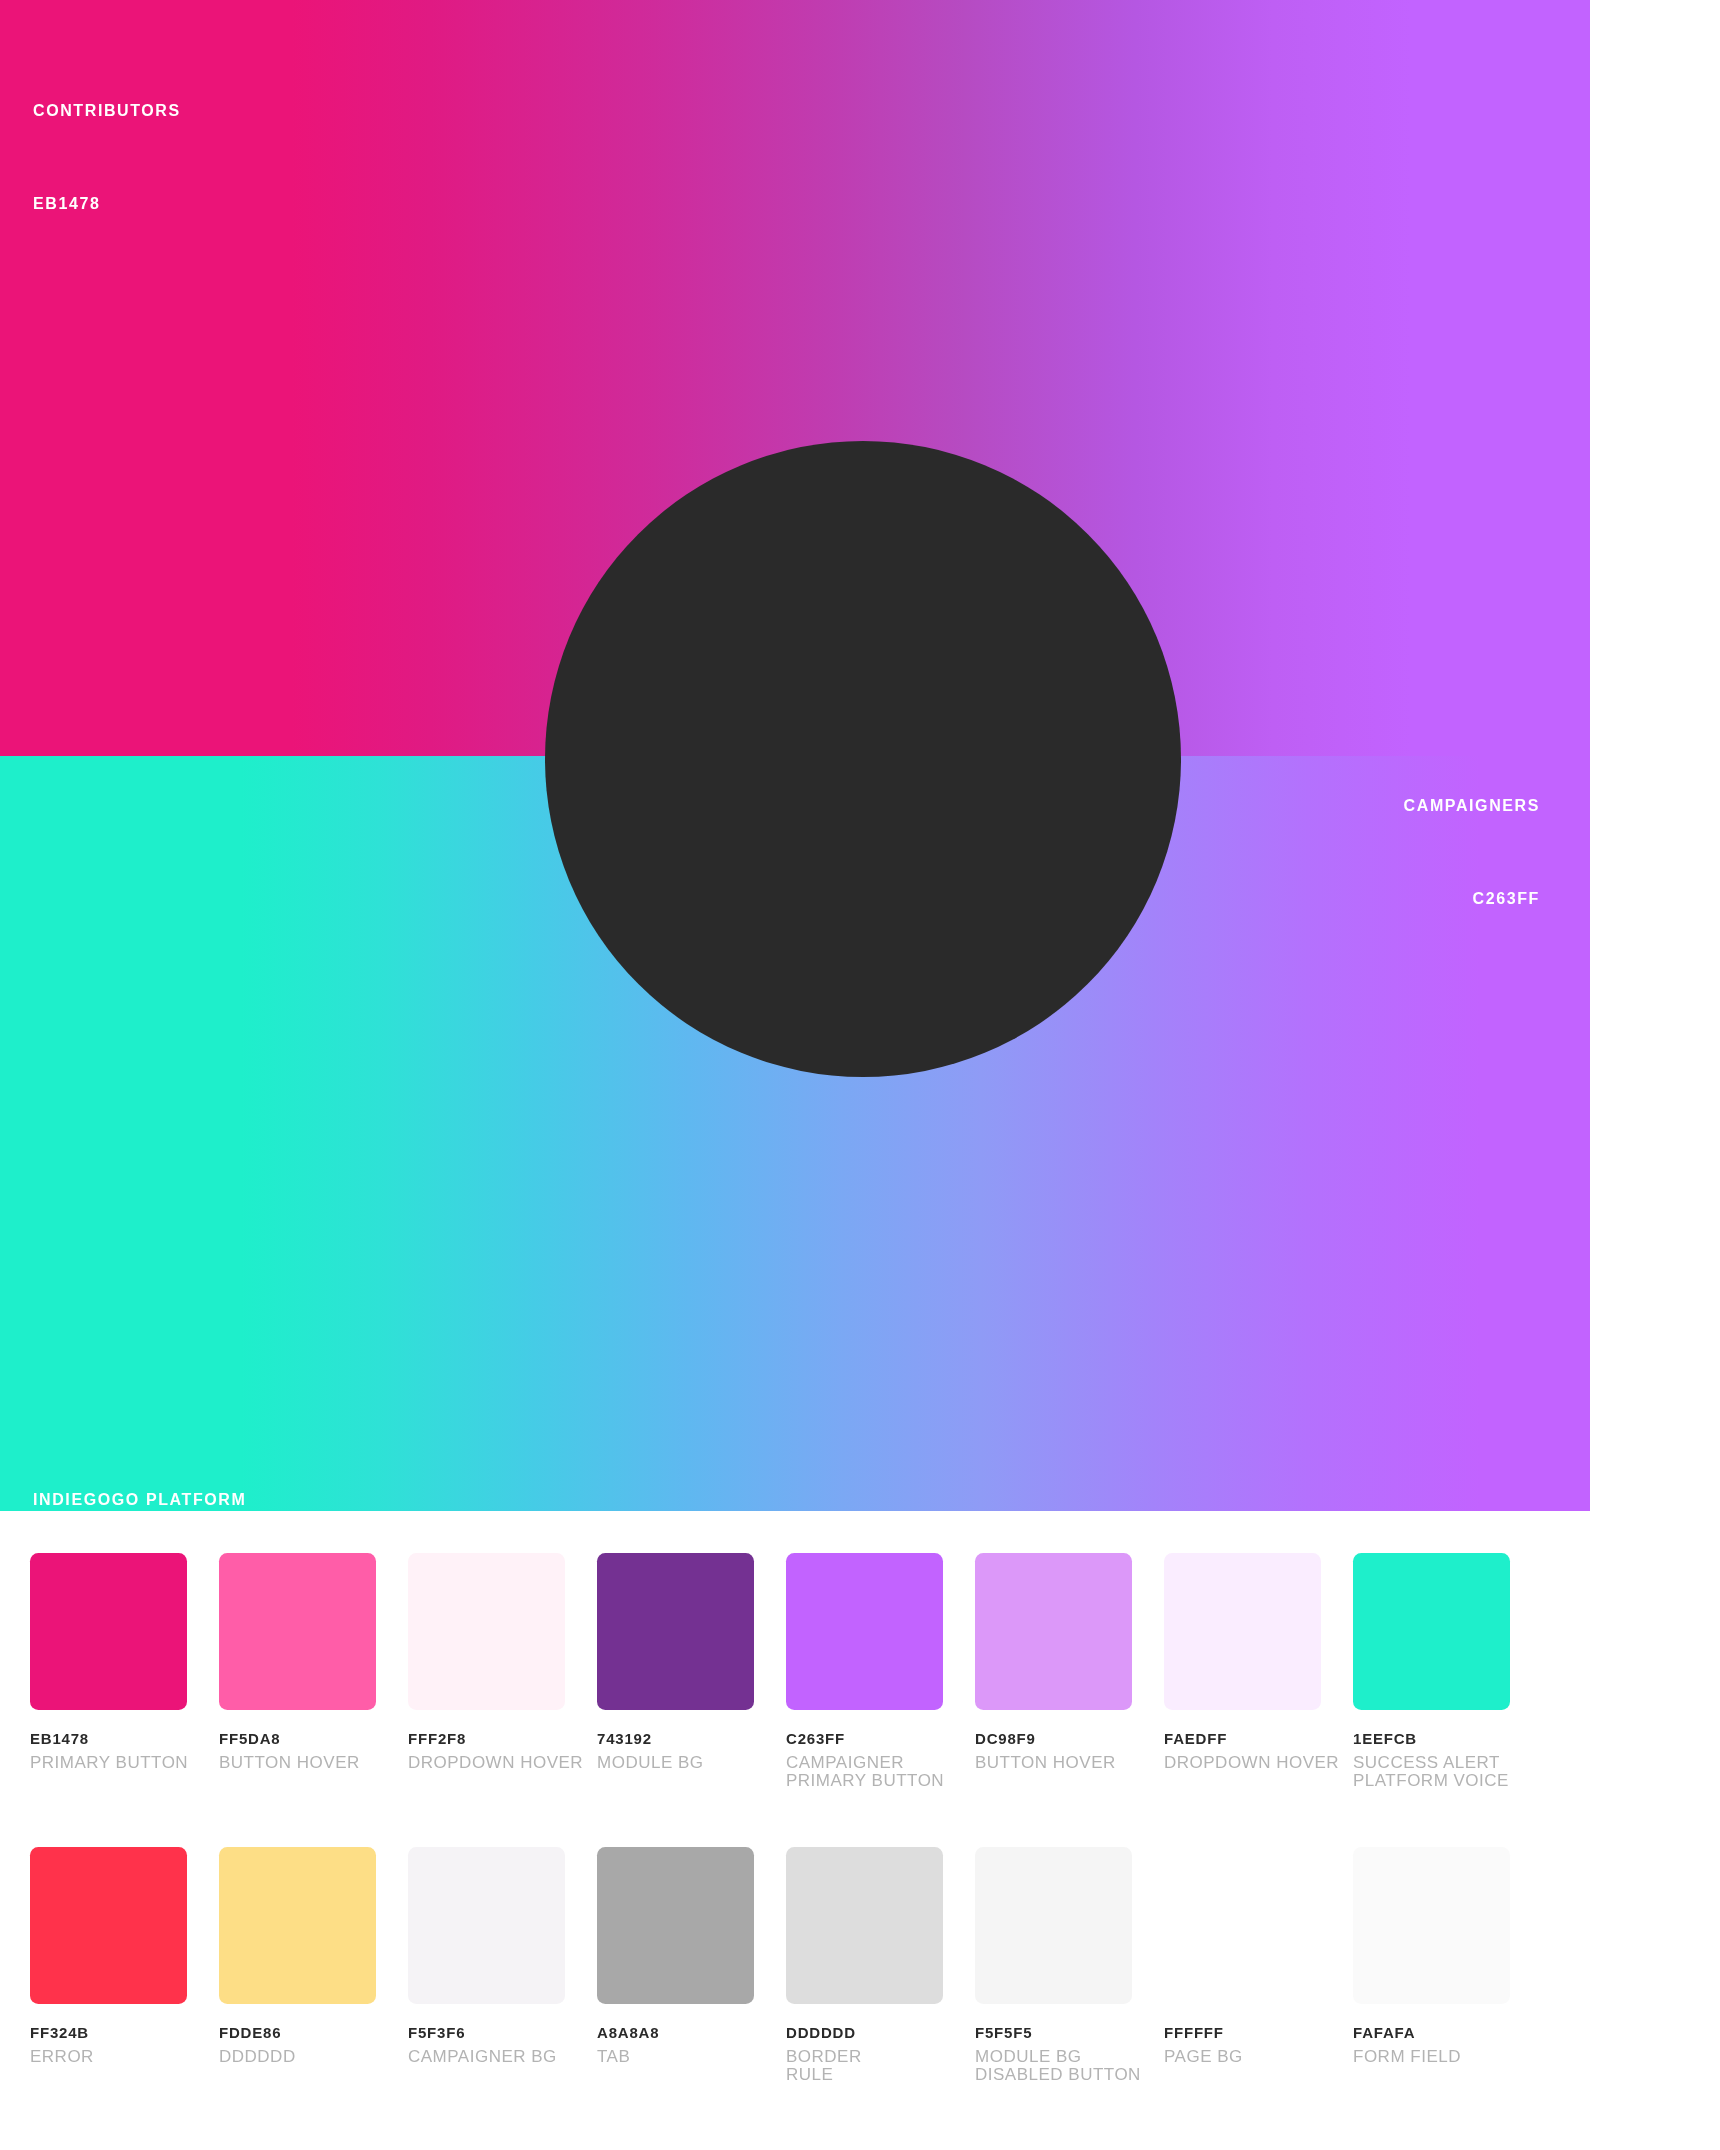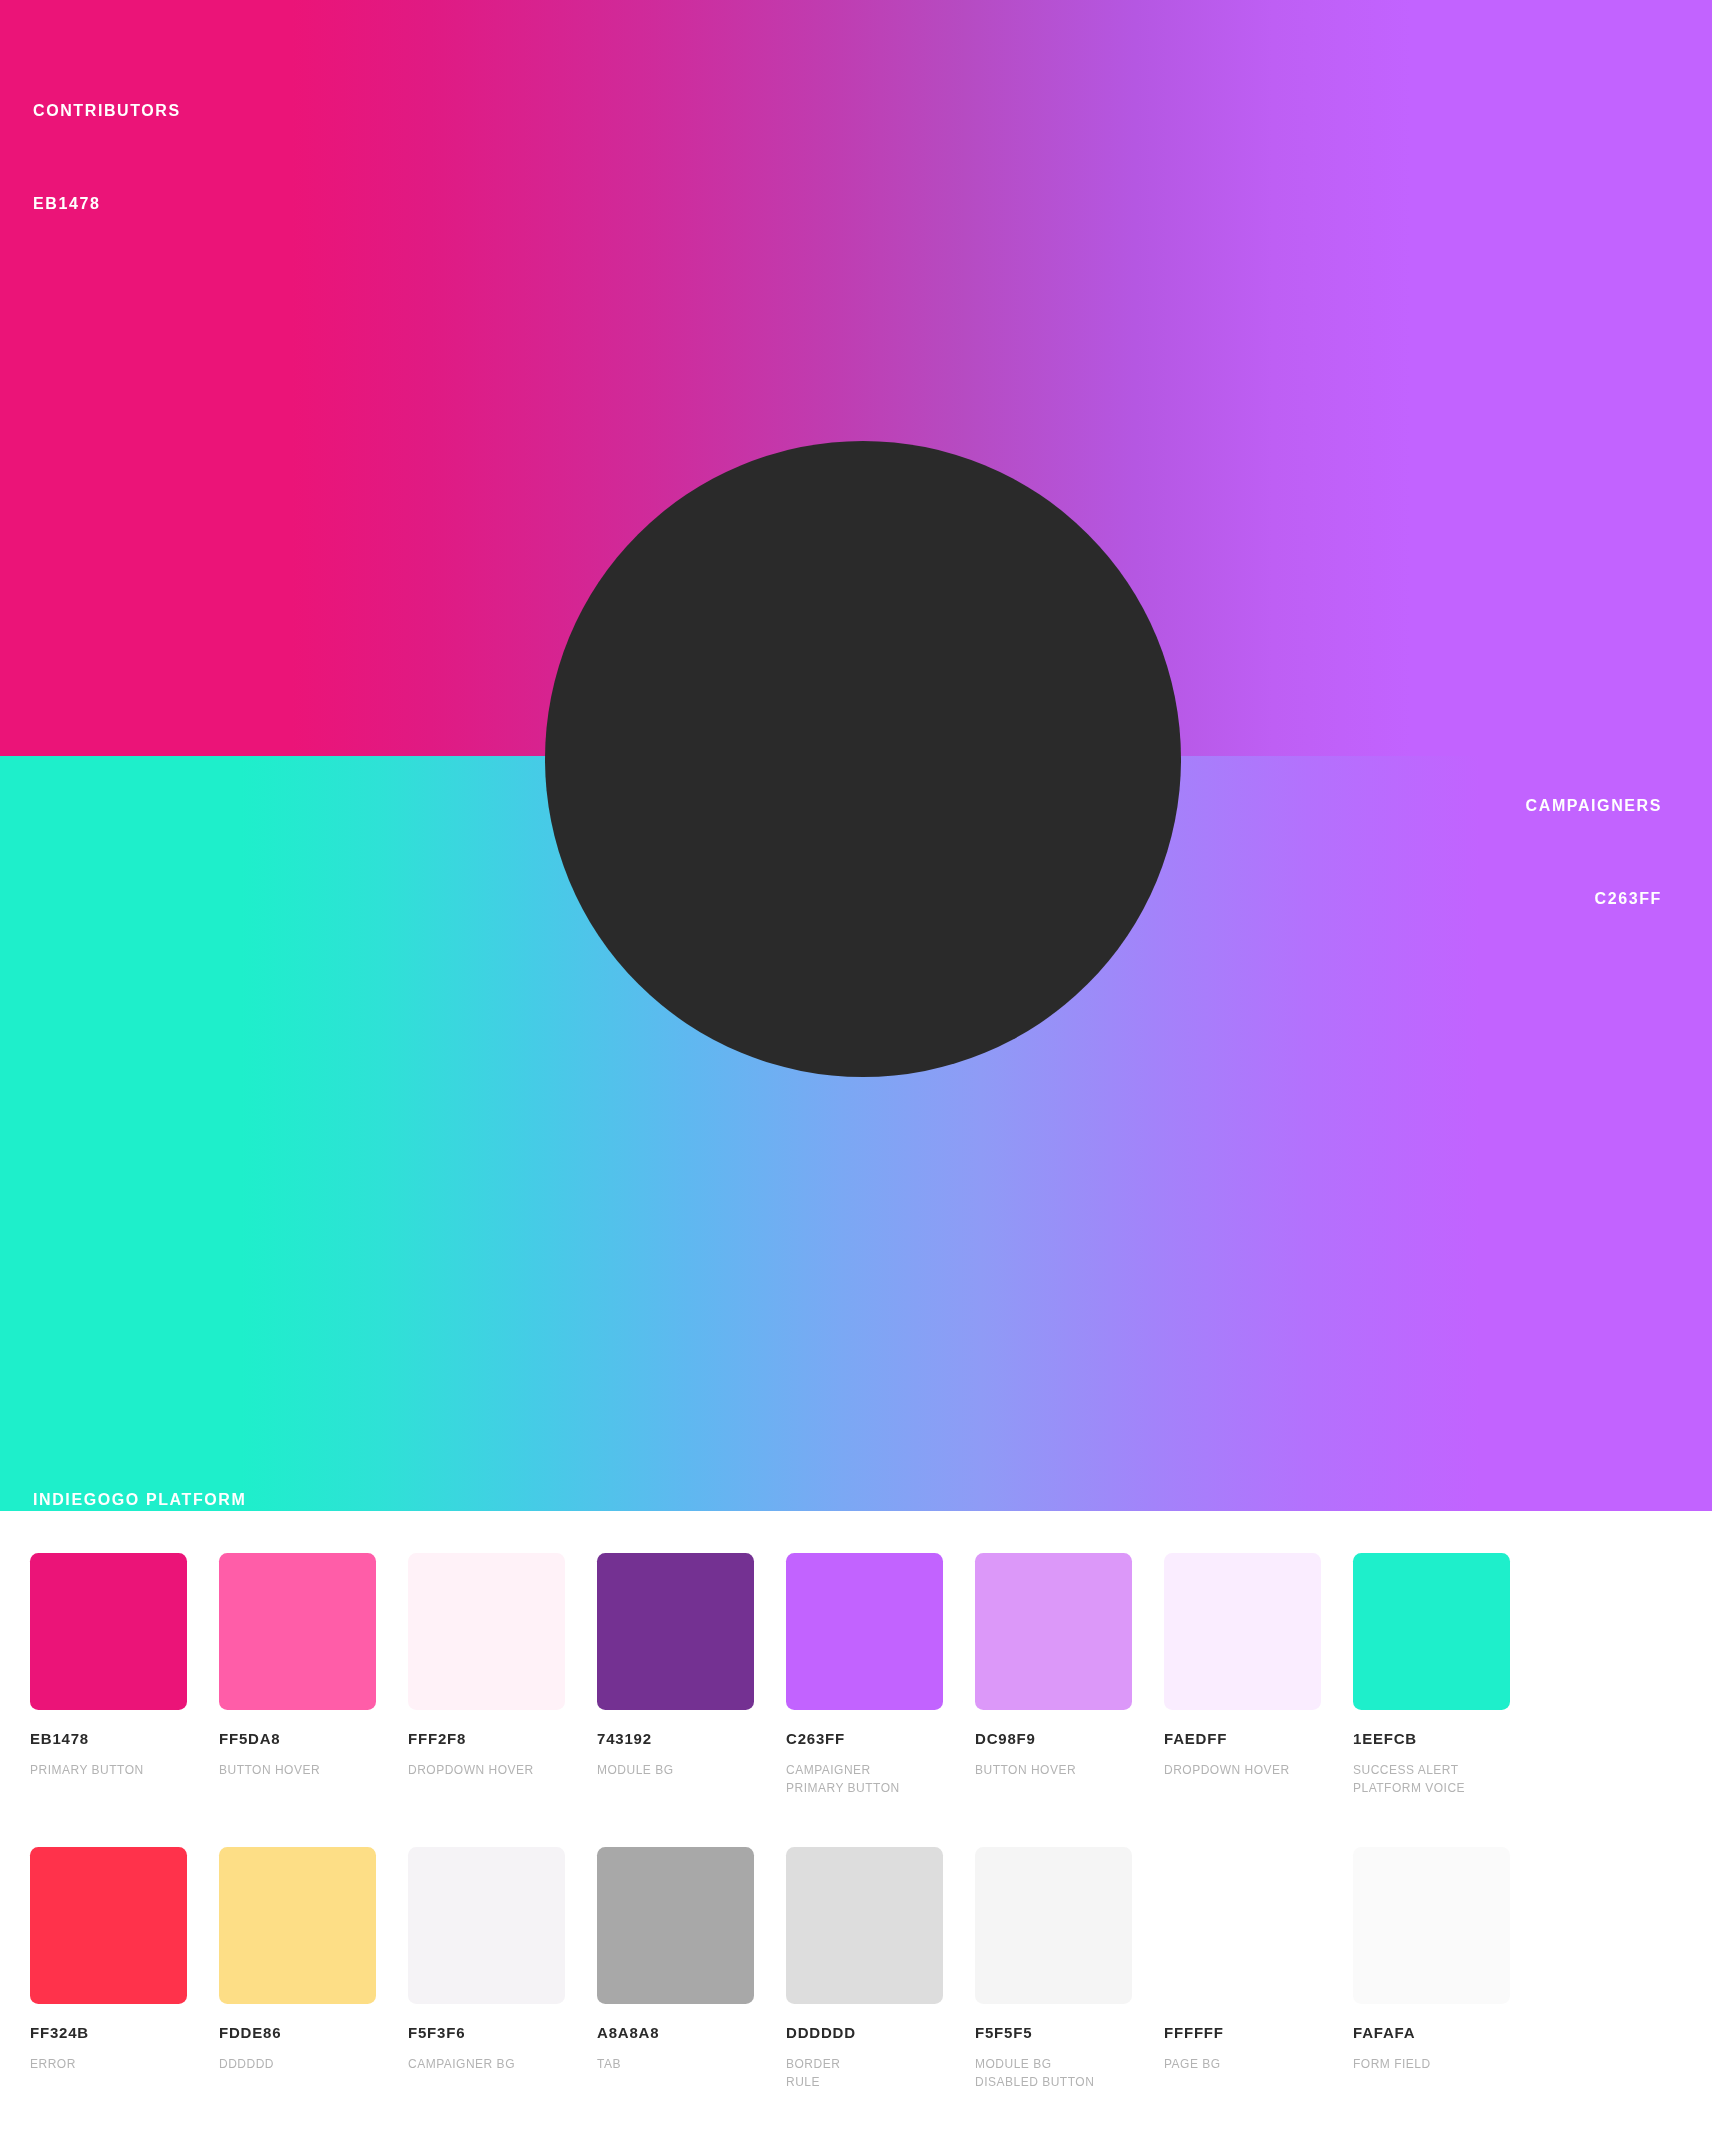--- a/index.html
+++ b/index.html
@@ -17,21 +17,21 @@
     width: 1721px;
     height: 2151px;
     background: #FFFFFF;
   }
 
   
   .hero {
     position: absolute;
     left: 0;
     top: 0;
-    width: 1712px;
+    width: 1590px;
     height: 1512px;
     overflow: hidden;
   }
 
   .hero-band {
     position: absolute;
     left: 0;
     width: 1721px;
   }
 
@@ -132,22 +132,22 @@
   .swatch-hex {
     margin-top: 19.6px;
     font-size: 15px;
     font-weight: bold;
     letter-spacing: 0.8px;
     color: #2A2A2A;
     white-space: nowrap;
   }
 
   .swatch-uses {
-    margin-top: 14px;
-    font-size: 12px;
+    margin-top: 7px;
+    font-size: 17px;
     font-weight: 400;
     letter-spacing: 0.5px;
     line-height: 18px;
     color: #B3B3B3;
     white-space: nowrap;
   }
 
   .swatch-use-line { display: block; }
 </style>
 </head>

